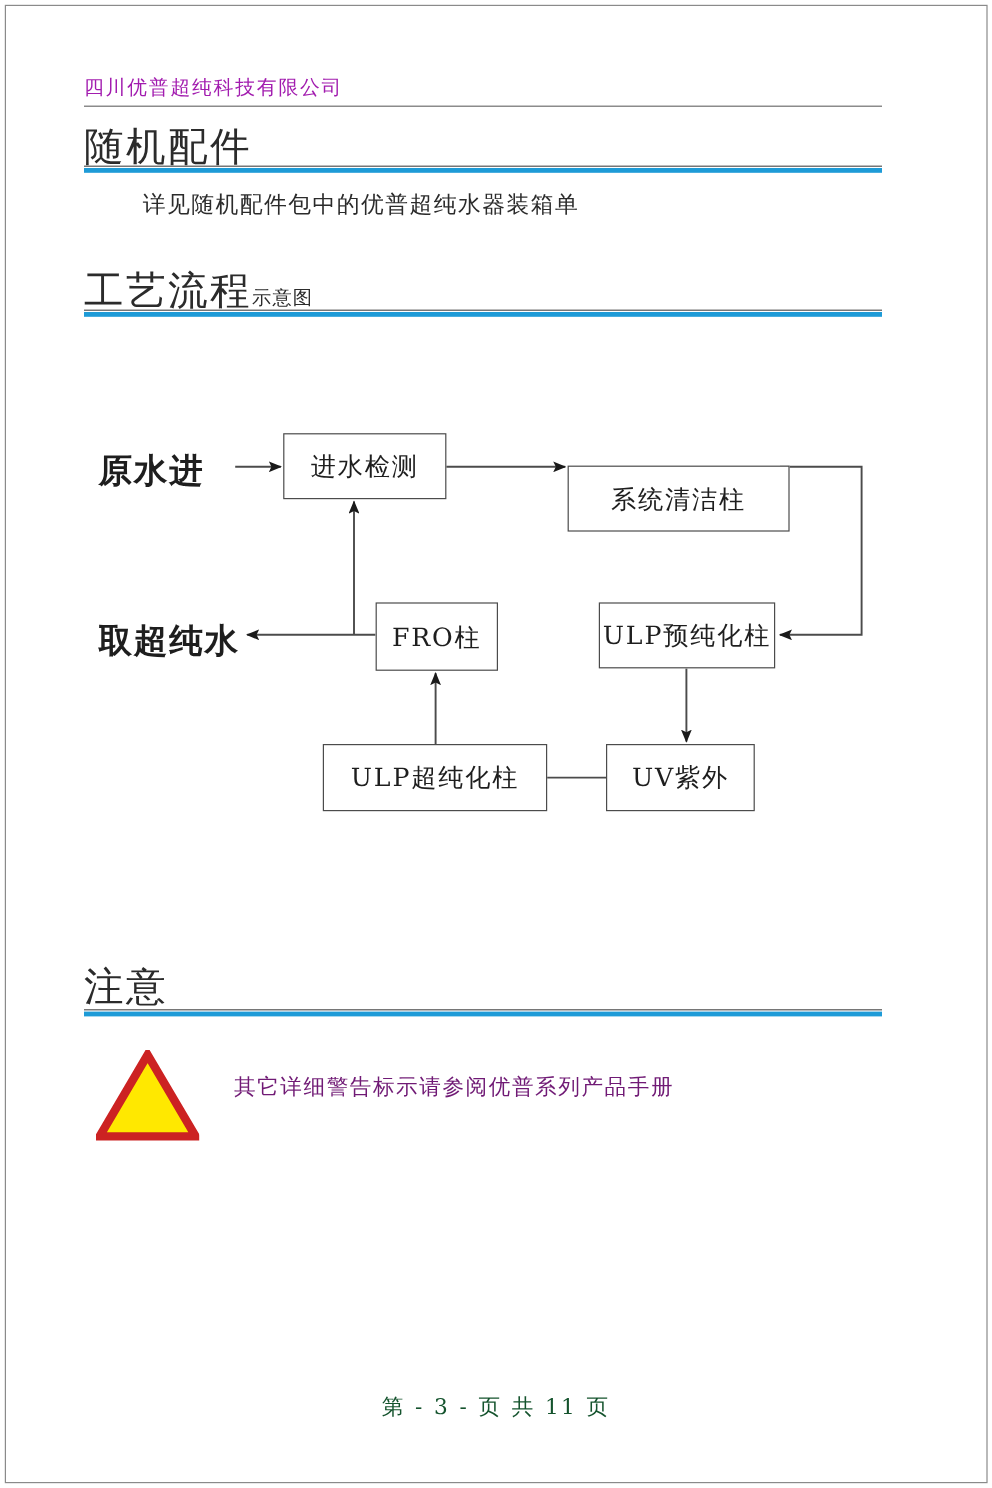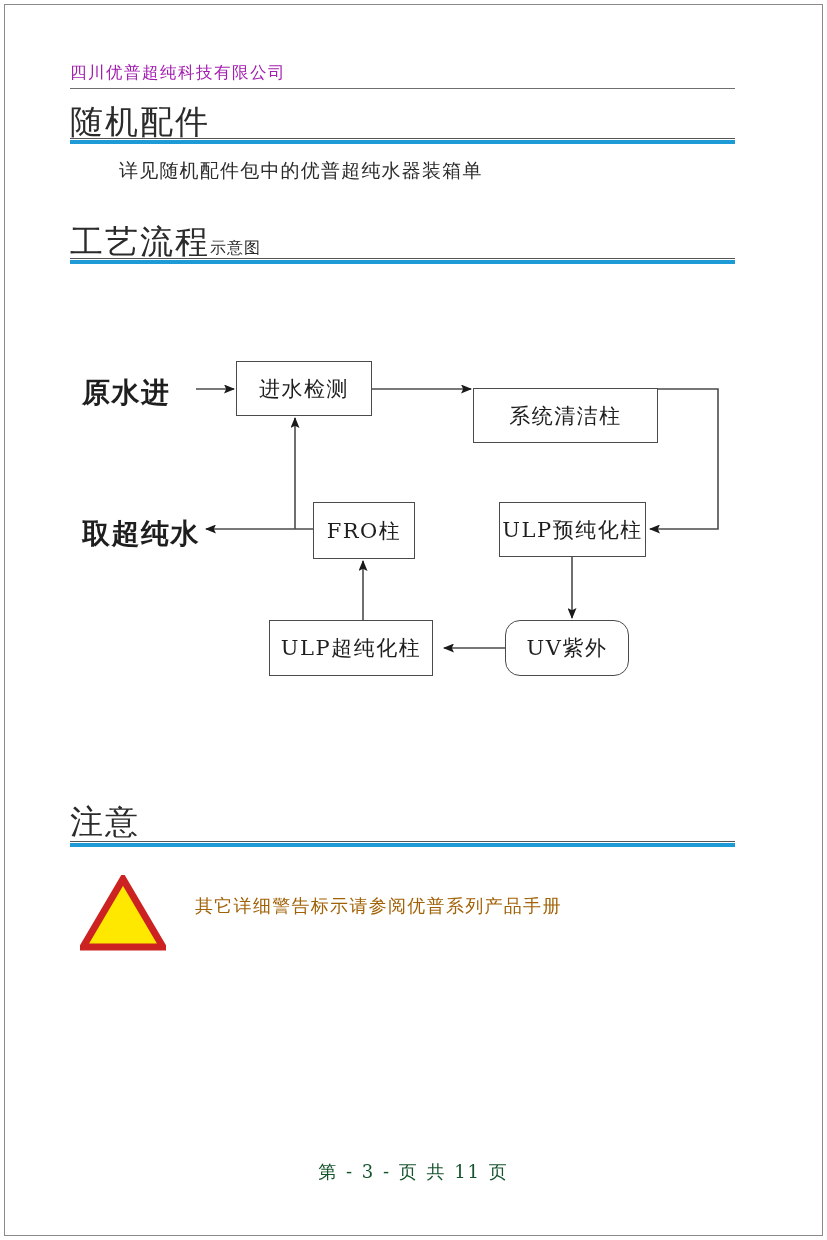--- a/index.html
+++ b/index.html
@@ -90,21 +90,21 @@
     letter-spacing: 1.2px;
     color: #2b2b2b;
     white-space: nowrap;
     margin-left: 14px;
   }
   .note-text {
     position: absolute;
     font-family: "DejaVu Sans", "Liberation Sans", sans-serif;
     font-size: 18px;
     letter-spacing: 1.3px;
-    color: #a16207;
+    color: #701a75;
     white-space: nowrap;
   }
 
   
   #flow {
     position: absolute;
     left: 0;
     top: 300px;
     width: 827px;
     height: 420px;
@@ -220,23 +220,23 @@
     <div class="node" style="left:236px; top:61px; width:136px; height:55px;">进水检测</div>
 
     <div class="node" style="left:473px; top:60px; width:185px; height:55px;margin-top:28px;">系统清洁柱</div>
 
     <div class="flow-label" style="left:82px; top:215px;">取超纯水</div>
 
     <div class="node" style="left:499px; top:202px; width:147px; height:55px;">ULP预纯化柱</div>
 
     <div class="node" style="left:313px; top:202px; width:102px; height:57px;">FRO柱</div>
 
-    <div class="node" style="left:269px; top:320px; width:164px; height:56px;">ULP超纯化柱</div>
-
-    <div class="node" style="left:505px; top:320px; width:124px; height:56px;border-radius:15px;">UV紫外</div>
+    <div class="node" style="left:269px; top:320px; width:187px; height:56px;">ULP超纯化柱</div>
+
+    <div class="node" style="left:505px; top:320px; width:124px; height:56px;">UV紫外</div>
   </div>
 
   <div class="sec-title" style="left:70px; top:800px;">
     <span>注意</span>
   </div>
   <div class="sec-rule" style="top:841px;">
     <div class="thin"></div>
     <div class="thick"></div>
   </div>
 

